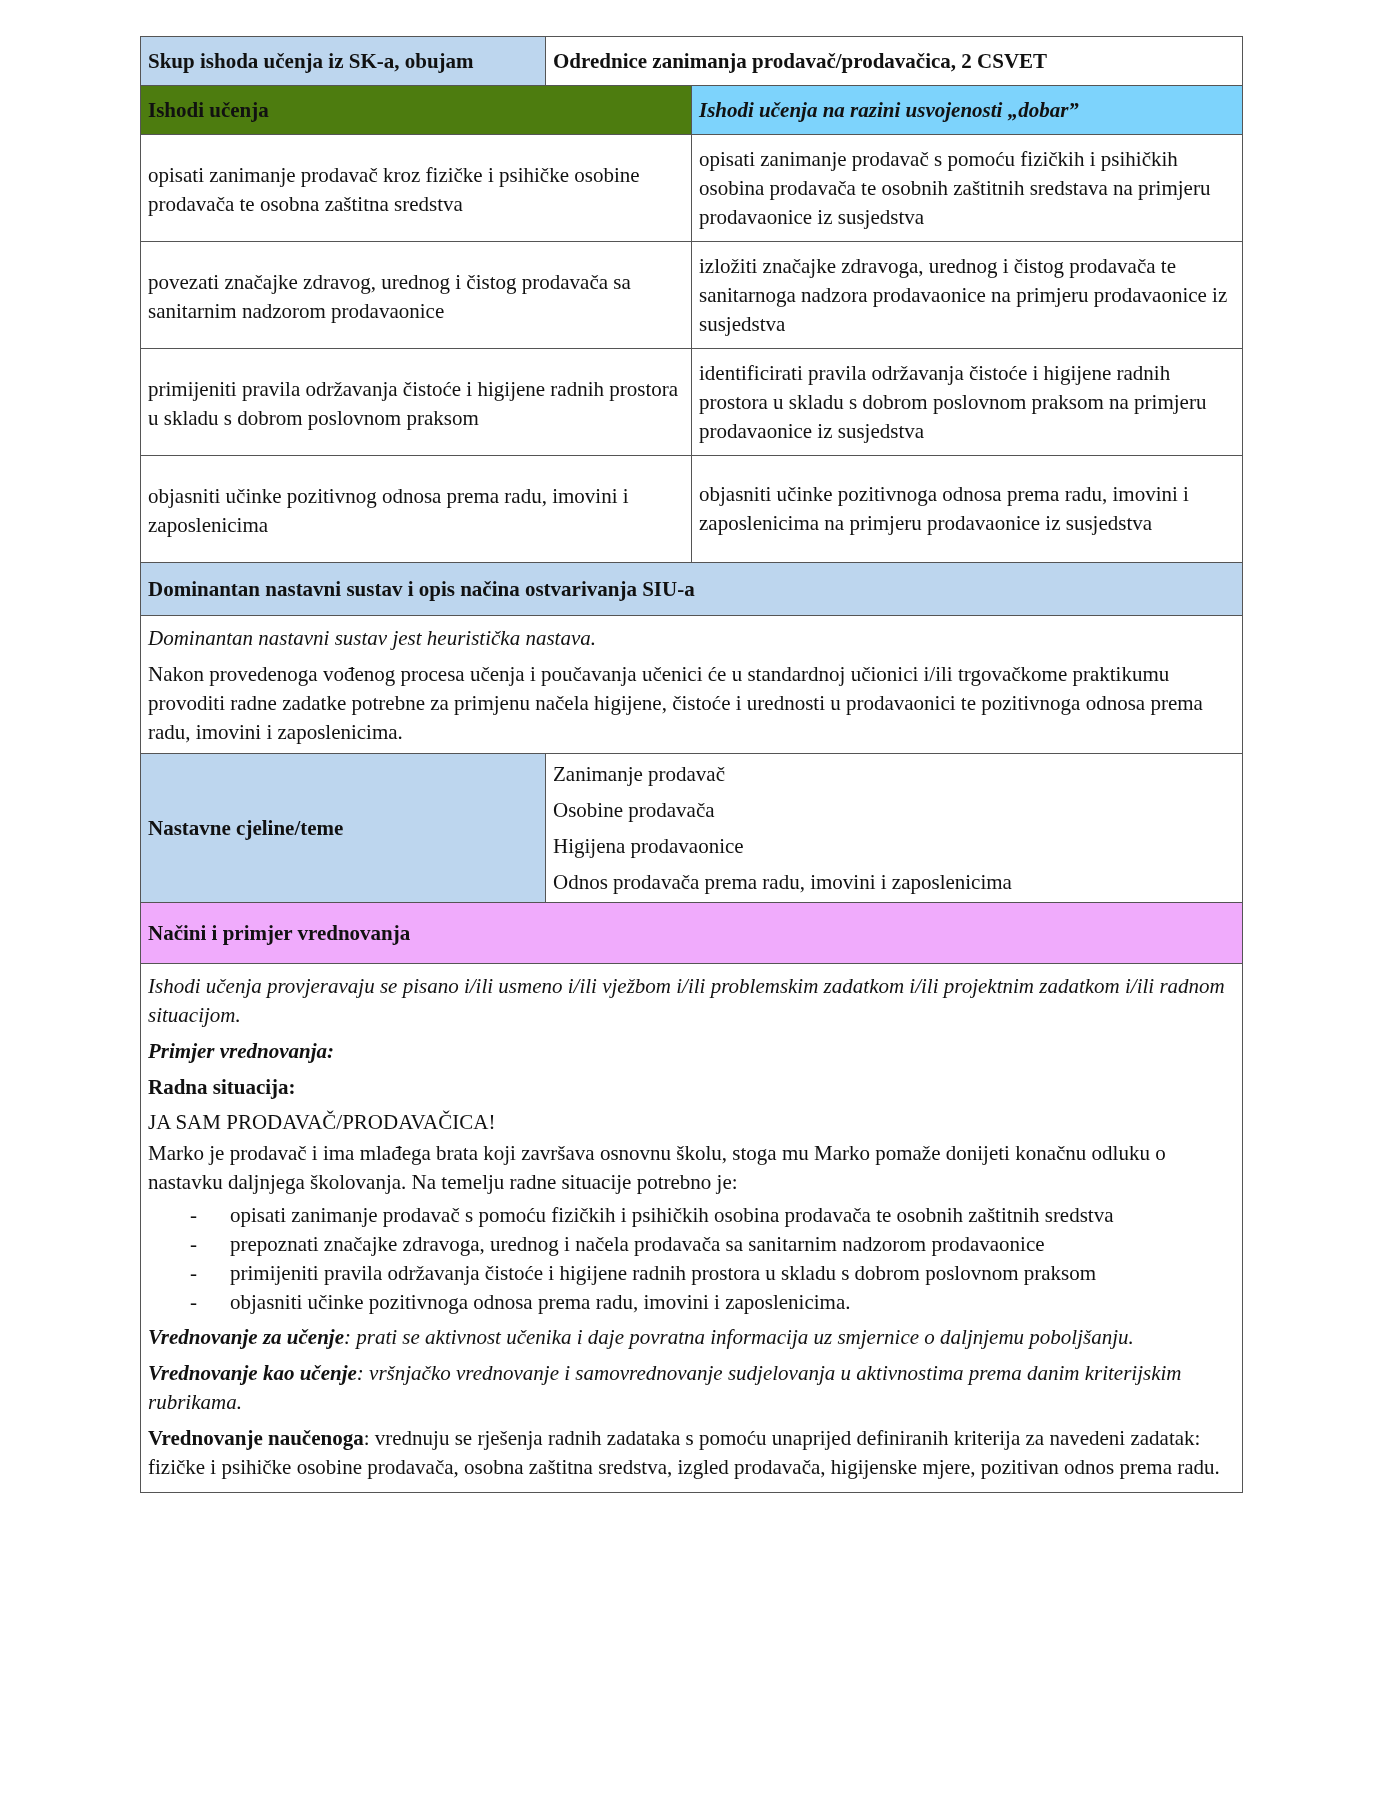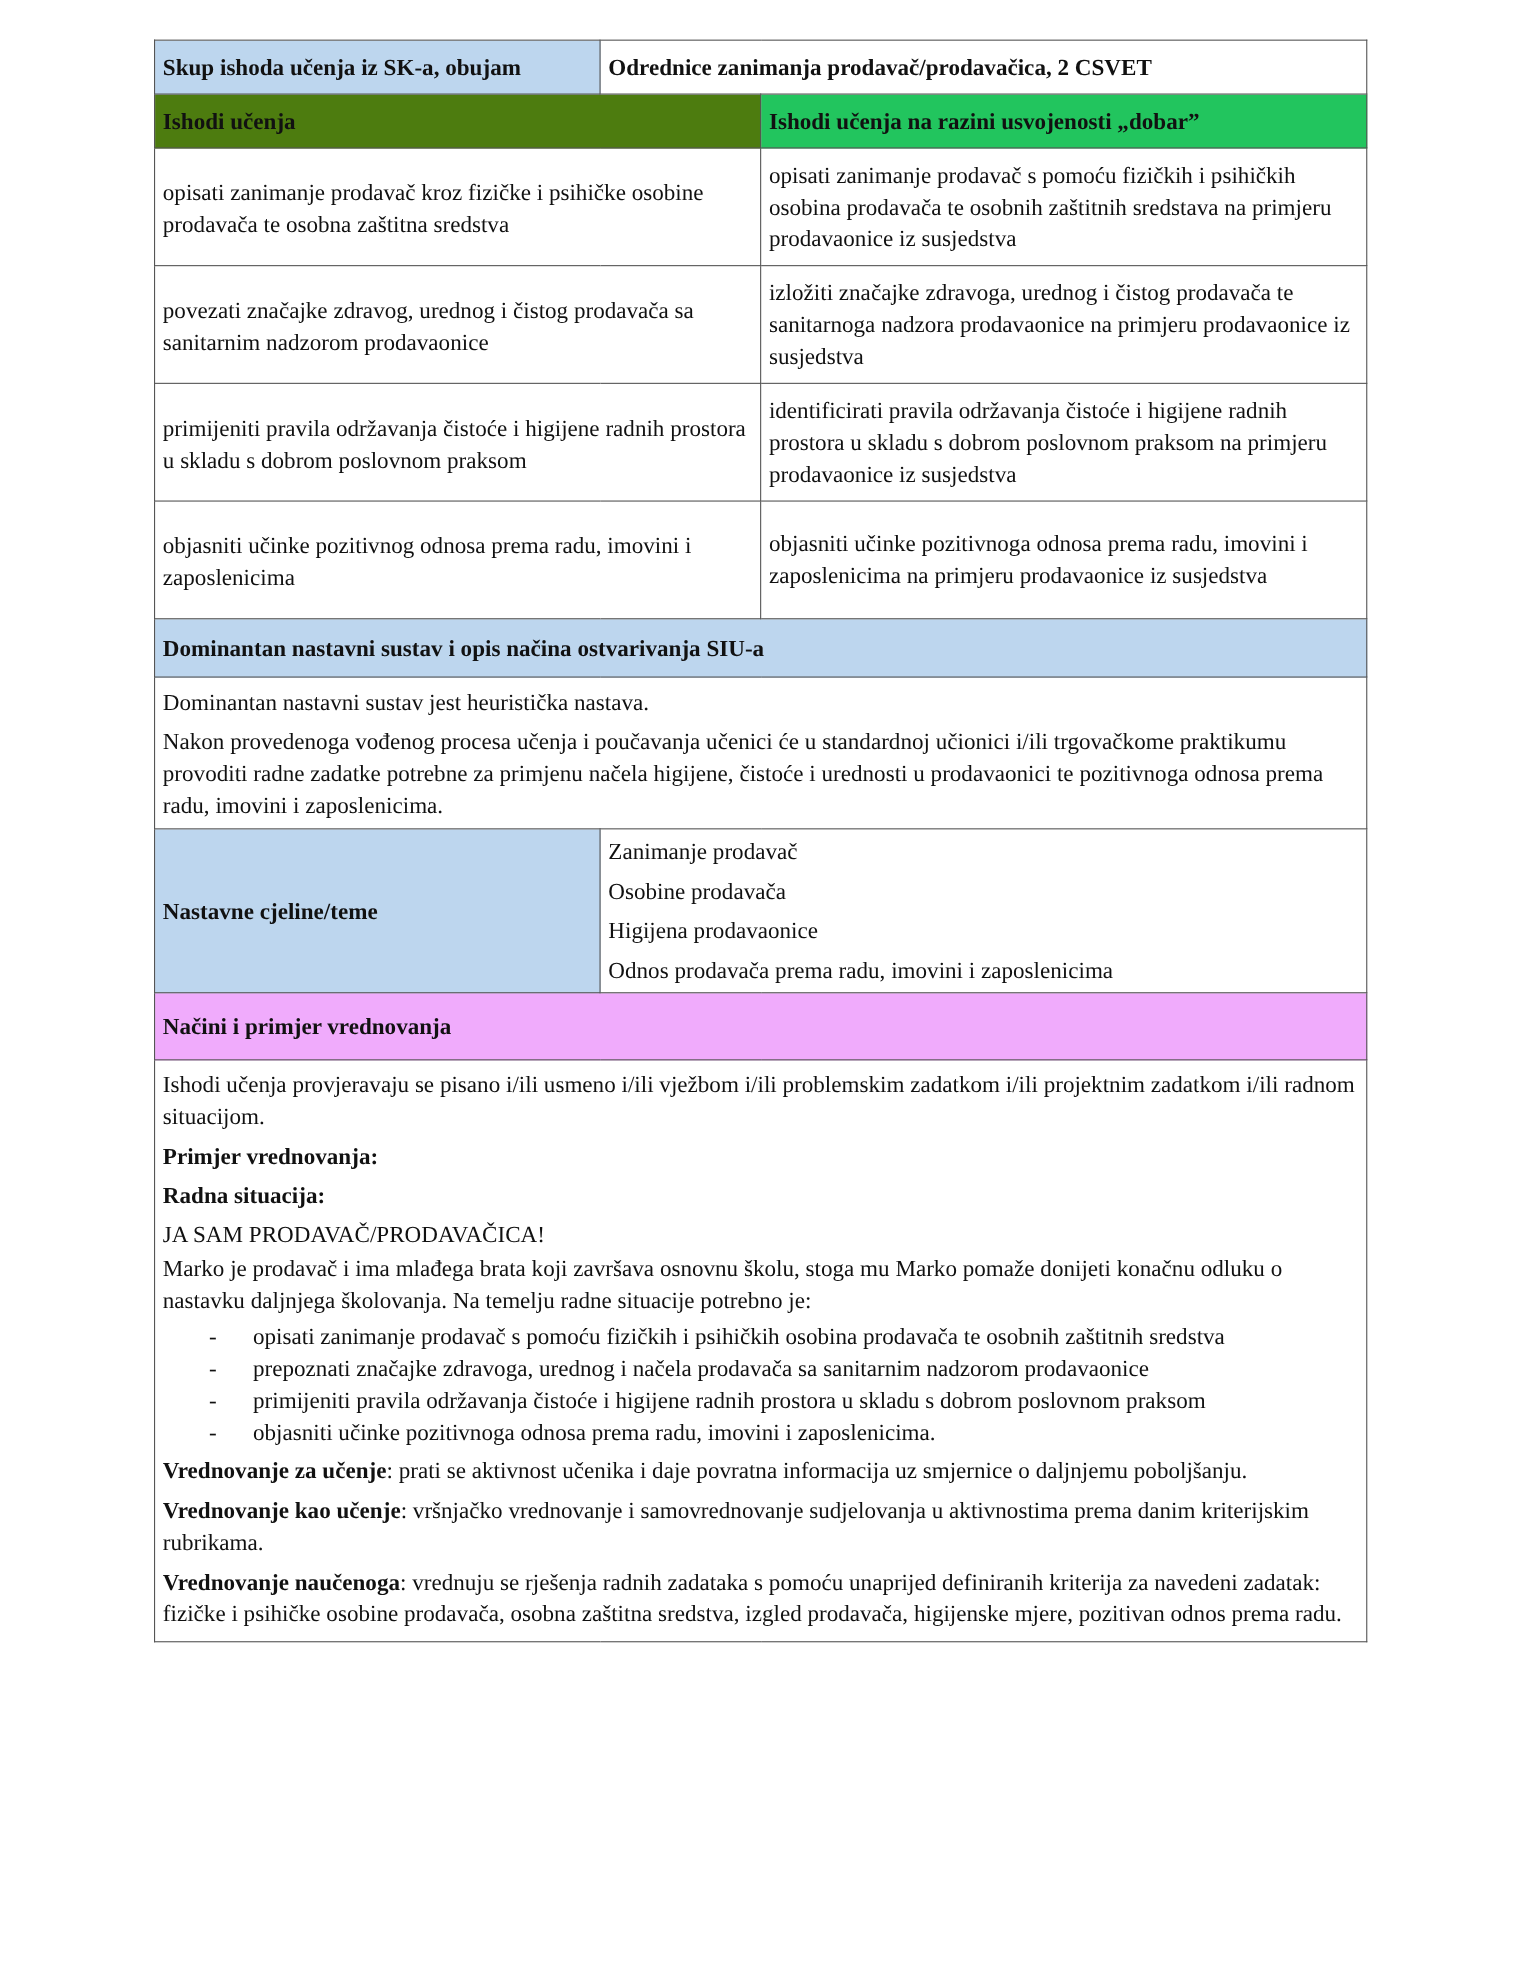--- a/index.html
+++ b/index.html
@@ -7,21 +7,21 @@
   .doc { position: absolute; left: 140px; top: 36px; width: 1102px; }
   table { border-collapse: collapse; width: 1102px; table-layout: fixed; }
   td { border: 1.5px solid #555; vertical-align: middle; font-size: 21px; line-height: 29px; padding: 6px 7px; }
   .hdr { background: #bdd6ee; font-weight: bold; }
   .bold { font-weight: bold; }
   .row-top td { height: 36px; }
   .row-h td { height: 36px; }
   .lo td { height: 90px; }
   .lo td.left { padding-top: 10px; }
   p { margin: 0; }
-  .para { margin-bottom: 7px; }
+  .para { margin-bottom: 7px; font-style: italic; }
   .center { text-align: left; font-weight: normal; margin: 6px 0 2px 0; }
   ul.dash { list-style: none; margin: 4px 0 6px 0; padding: 0; }
   ul.dash li { position: relative; padding-left: 82px; line-height: 29px; }
   ul.dash li .bullet { position: absolute; left: 42px; top: 0; }
   .topic { line-height: 36px; }
   .cell-body { padding: 8px 7px 6px 7px; }
 </style>
 </head>
 <body>
 
@@ -34,21 +34,21 @@
   </colgroup>
 
   <tbody>
         <tr class="row-top">
     <td class="hdr" style="background: rgb(189, 214, 238);">Skup ishoda učenja iz SK-a, obujam</td>
     <td colspan="2" class="bold" style="">Odrednice zanimanja prodavač/prodavačica, 2 CSVET</td>
   </tr>
 
   <tr class="row-h">
     <td colspan="2" class="hdr" style="background: #4d7c0f;">Ishodi učenja</td>
-    <td class="hdr" style="background: #22c55e;">Ishodi učenja na razini usvojenosti „dobar”</td>
+    <td class="hdr" style="background: #7dd3fc; font-style: italic;">Ishodi učenja na razini usvojenosti „dobar”</td>
   </tr>
 
   <tr class="lo">
     <td colspan="2" class="left">opisati zanimanje prodavač kroz fizičke i psihičke osobine prodavača te osobna zaštitna sredstva</td>
     <td>opisati zanimanje prodavač s pomoću fizičkih i psihičkih osobina prodavača te osobnih zaštitnih sredstava na primjeru prodavaonice iz susjedstva</td>
   </tr>
   <tr class="lo">
     <td colspan="2" class="left">povezati značajke zdravog, urednog i čistog prodavača sa sanitarnim nadzorom prodavaonice</td>
     <td>izložiti značajke zdravoga, urednog i čistog prodavača te sanitarnoga nadzora prodavaonice na primjeru prodavaonice iz susjedstva</td>
   </tr>

